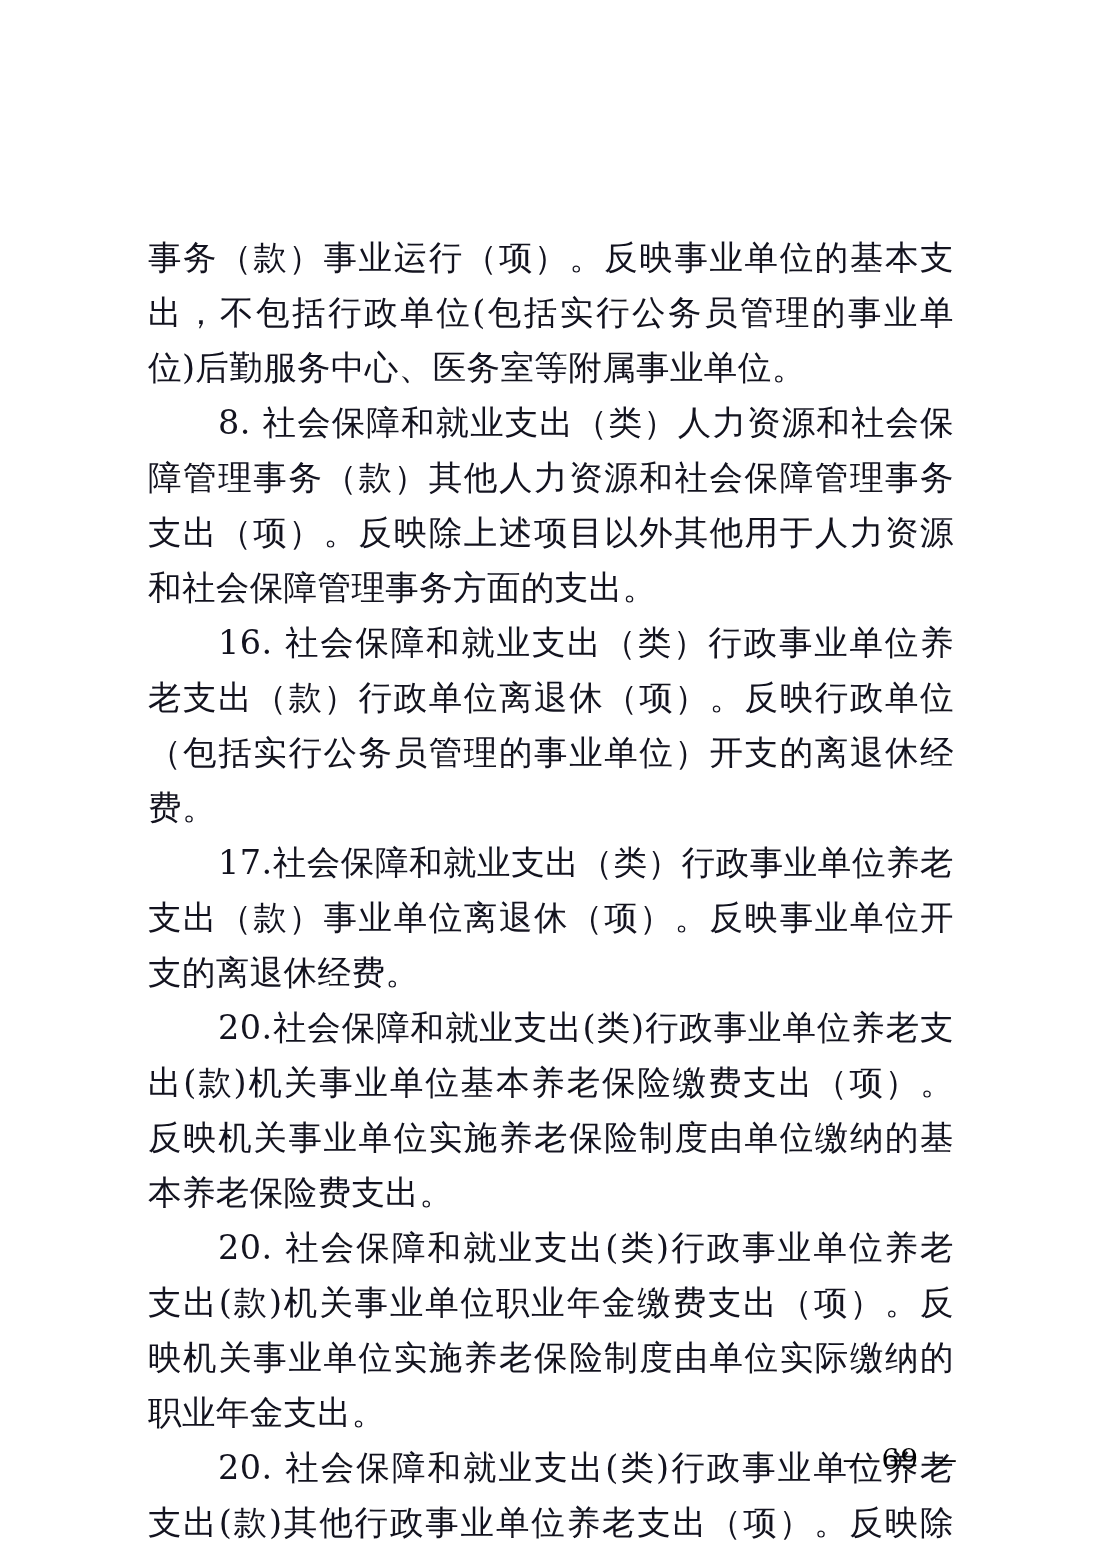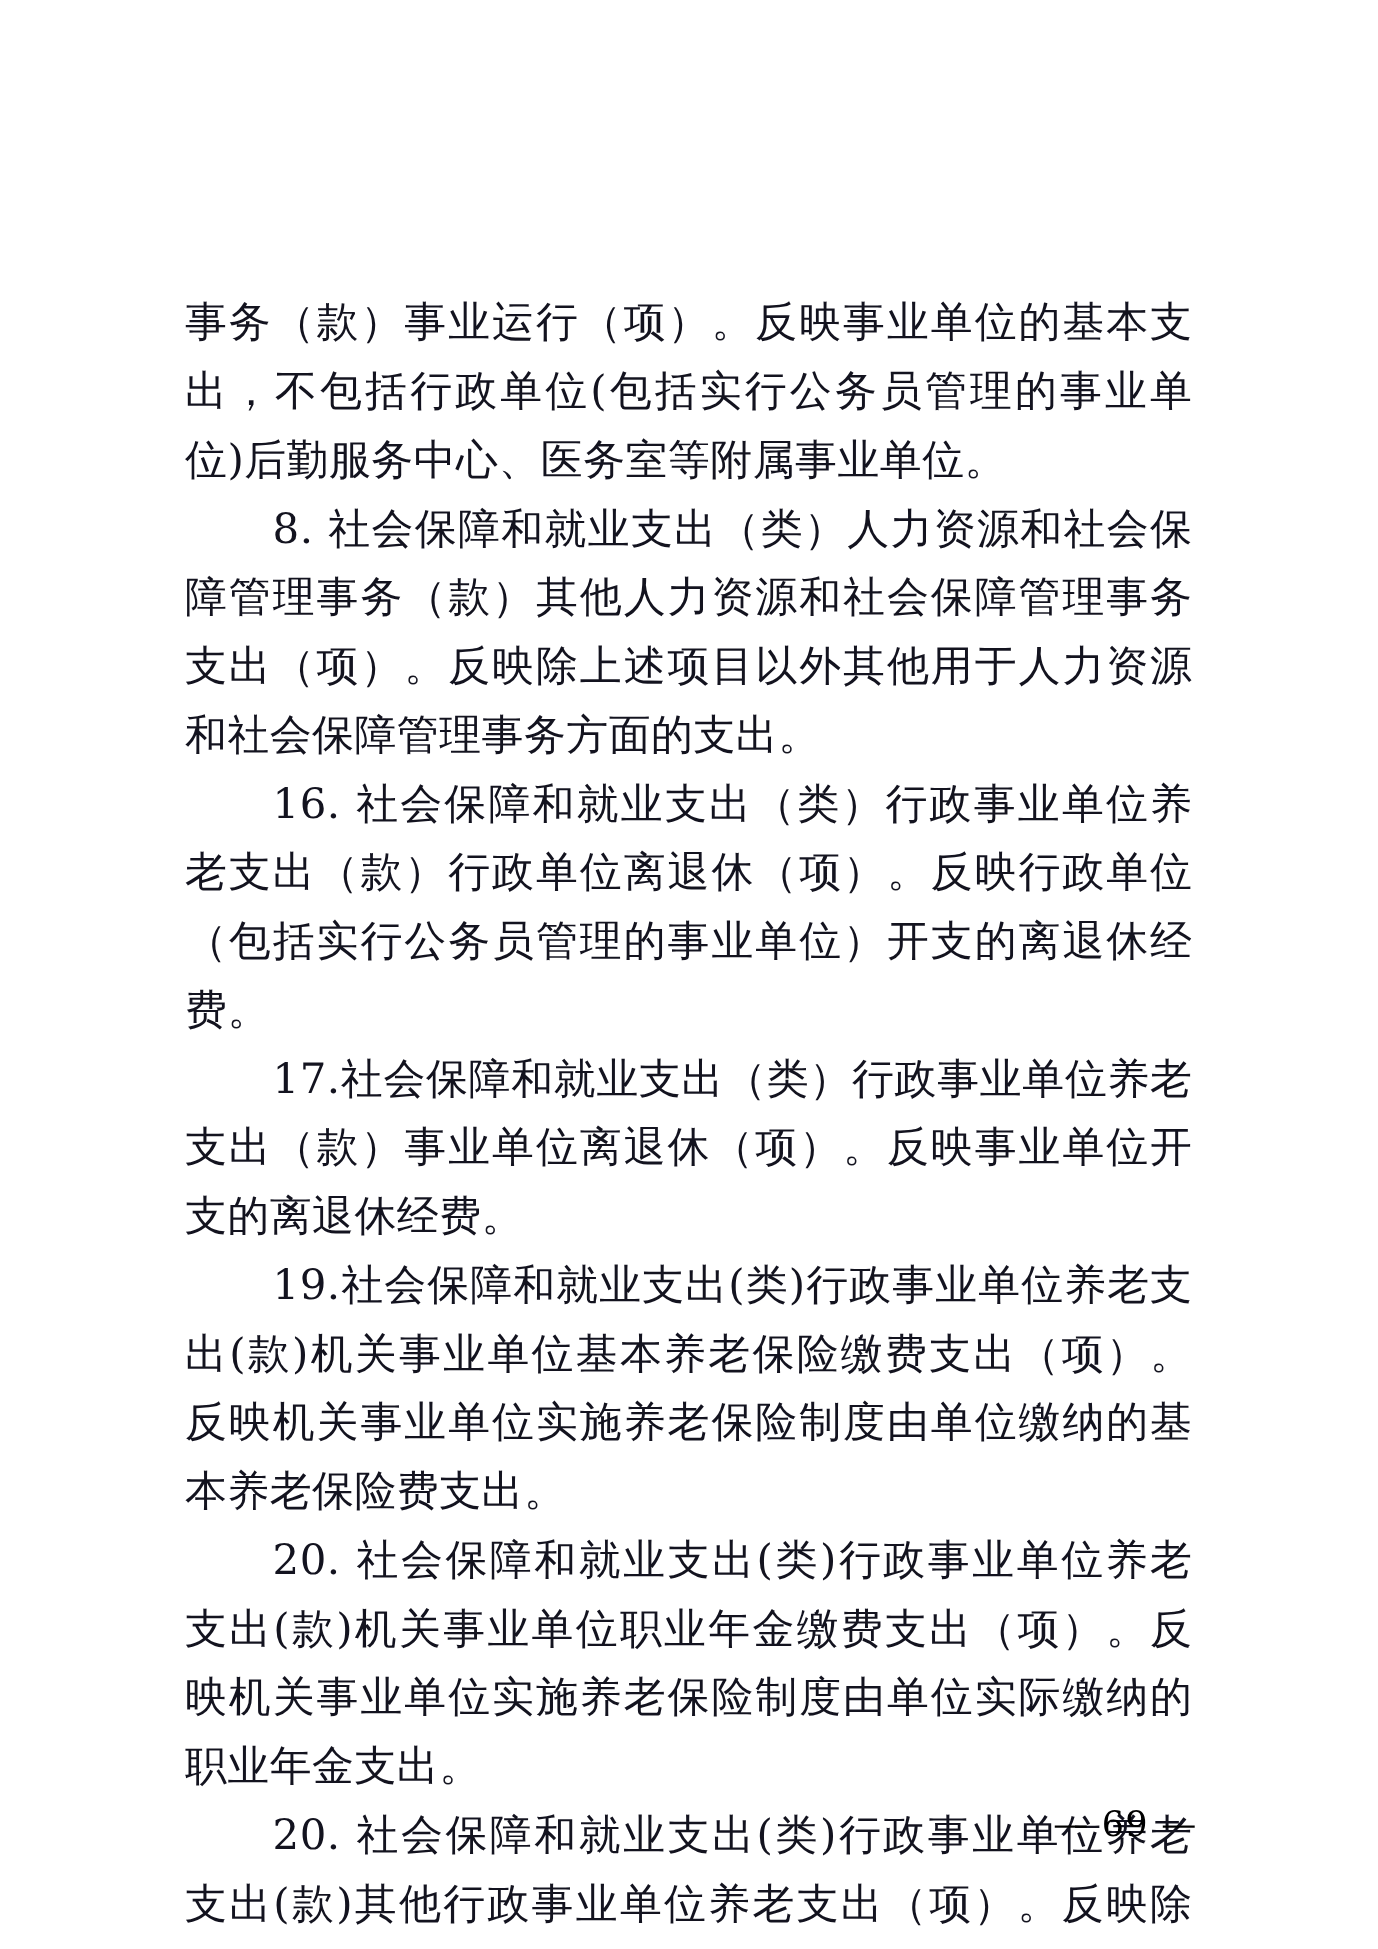--- a/index.html
+++ b/index.html
@@ -75,21 +75,21 @@
   <div id="text-column">
 
     <p class="para cont">事务（款）事业运行（项）。反映事业单位的基本支出，不包括行政单位(包括实行公务员管理的事业单位)后勤服务中心、医务室等附属事业单位。</p>
 
     <p class="para indent">8. 社会保障和就业支出（类）人力资源和社会保障管理事务（款）其他人力资源和社会保障管理事务支出（项）。反映除上述项目以外其他用于人力资源和社会保障管理事务方面的支出。</p>
 
     <p class="para indent">16. 社会保障和就业支出（类）行政事业单位养老支出（款）行政单位离退休（项）。反映行政单位（包括实行公务员管理的事业单位）开支的离退休经费。</p>
 
     <p class="para indent">17.社会保障和就业支出（类）行政事业单位养老支出（款）事业单位离退休（项）。反映事业单位开支的离退休经费。</p>
 
-    <p class="para indent">19.社会保障和就业支出(类)行政事业单位养老支出(款)机关事业单位基本养老保险缴费支出（项）。反映机关事业单位实施养老保险制度由单位缴纳的基本养老保险费支出。</p>
+    <p class="para indent">20.社会保障和就业支出(类)行政事业单位养老支出(款)机关事业单位基本养老保险缴费支出（项）。反映机关事业单位实施养老保险制度由单位缴纳的基本养老保险费支出。</p>
 
     <p class="para indent">20. 社会保障和就业支出(类)行政事业单位养老支出(款)机关事业单位职业年金缴费支出（项）。反映机关事业单位实施养老保险制度由单位实际缴纳的职业年金支出。</p>
 
     <p class="para indent">20. 社会保障和就业支出(类)行政事业单位养老支出(款)其他行政事业单位养老支出（项）。反映除上述项目以外其他用于行政事业单位养老方面的支出。</p>
 
   </div>
 
   <div id="page-number">— 69 —</div>
 
 </div>

